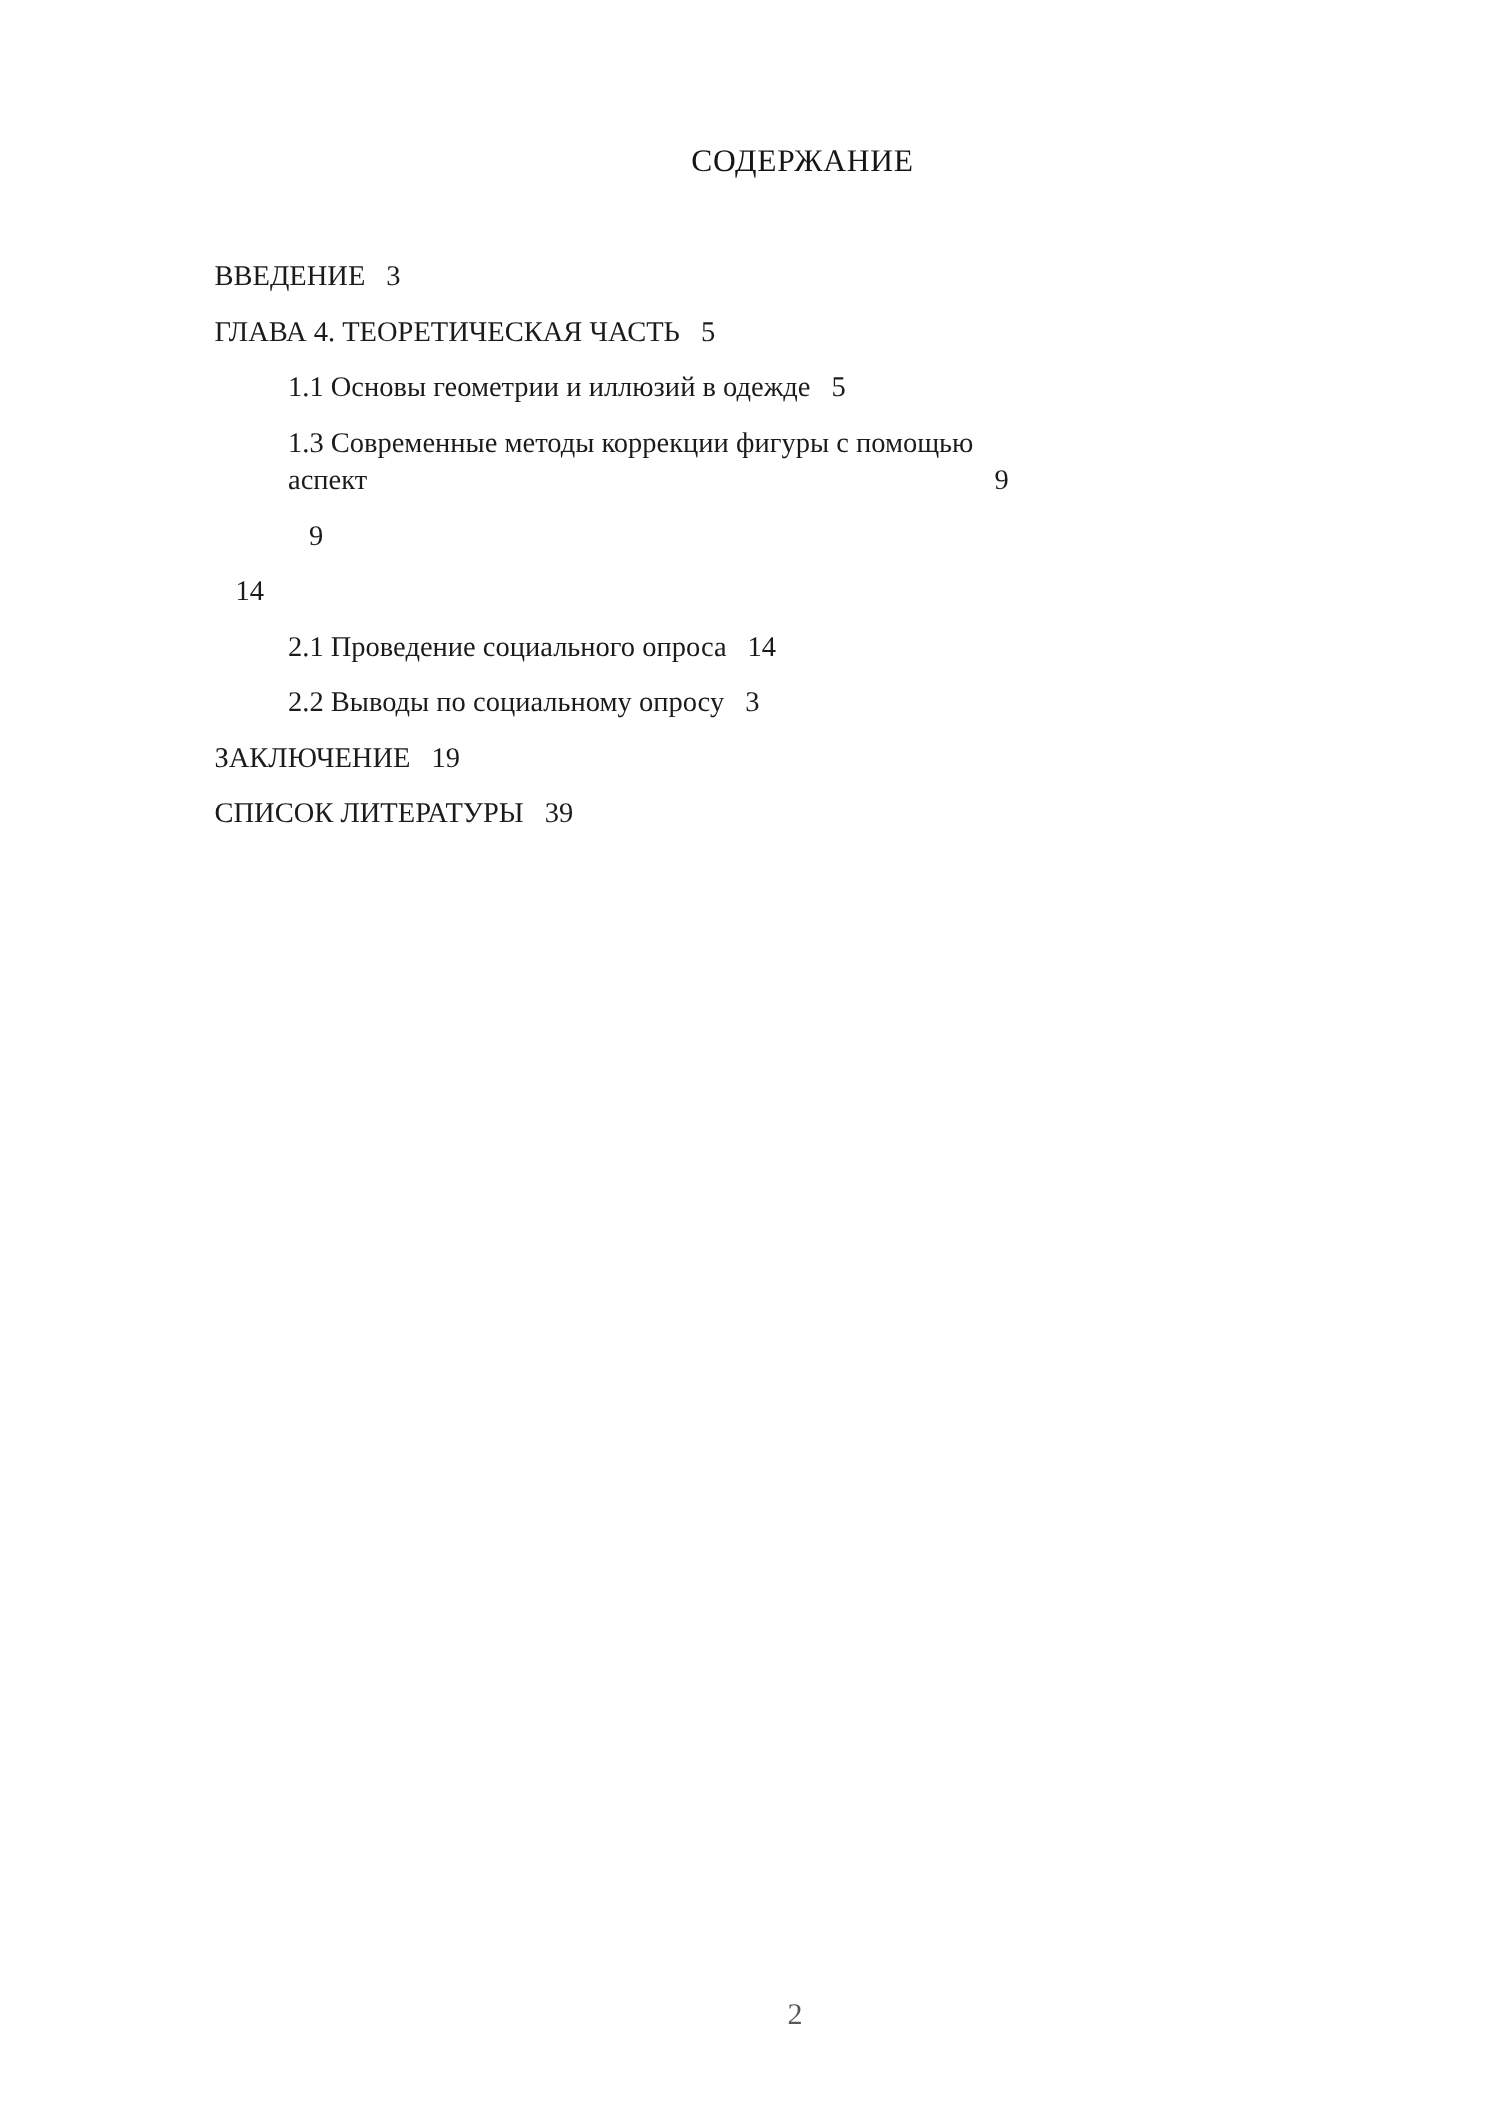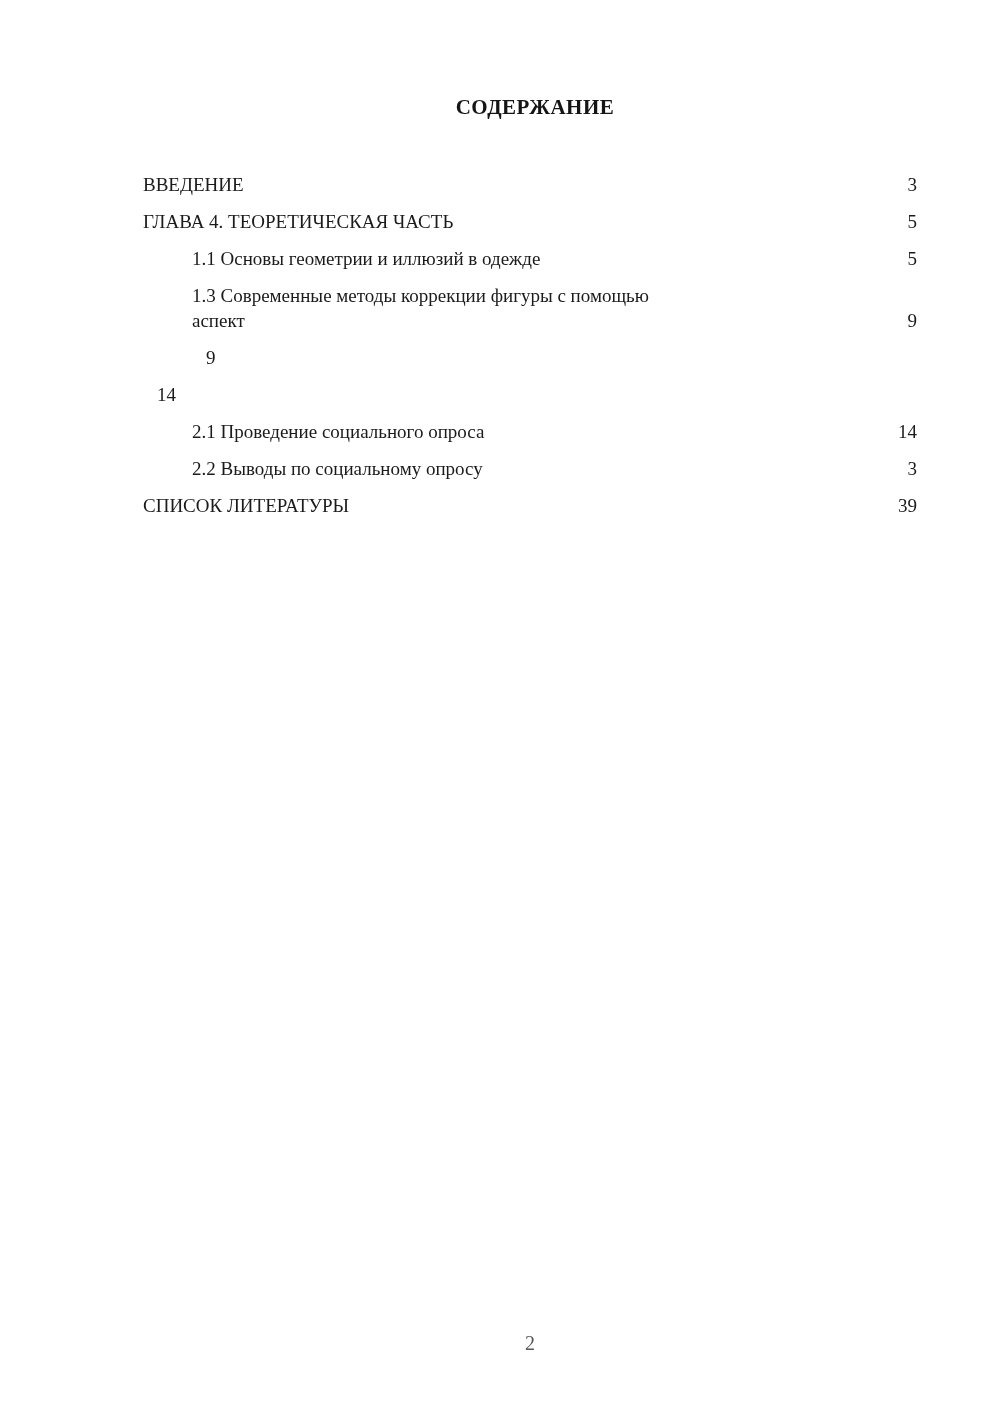--- a/index.html
+++ b/index.html
@@ -16,41 +16,40 @@
     position: absolute;
     inset: 0;
     background: #ffffff;
   }
   .doc-title {
     position: absolute;
     top: 94px;
     left: 143px;
     right: 73px;
     text-align: center;
-    font-weight: bold;
+    font-weight: normal;
     font-size: 21px;
     line-height: 26px;
     letter-spacing: 0.5px;
     color: #151515;
   }
   .toc {
     position: absolute;
     top: 172px;
     left: 143px;
     right: 83px;
   }
   .row {
     display: flex;
-    justify-content: space-between;
     align-items: flex-end;
     font-size: 19px;
     line-height: 25px;
     margin-bottom: 12px;
   }
-  .row.l1 { padding-left: 49px; gap: 32px; }
+  .row.l1 { padding-left: 49px; }
   .label { white-space: nowrap; }
   .label.multi { white-space: normal; }
   .pagenum {
     margin-left: 14px;
     flex: 0 0 auto;
     text-align: right;
   }
   .footer-pagenum {
     position: absolute;
     top: 1330px;
@@ -102,20 +101,24 @@
   <div class="row l1">
     <span class="label">2.1 Проведение социального опроса</span>
     <span class="pagenum">14</span>
   </div>
 
   <div class="row l1">
     <span class="label">2.2 Выводы по социальному опросу</span>
     <span class="pagenum">3</span>
   </div>
 
+  <div class="row">
+    <span class="label">ЗАКЛЮЧЕНИЕ</span>
+    <span class="pagenum">19</span>
+  </div>
 
   <div class="row">
     <span class="label">СПИСОК ЛИТЕРАТУРЫ</span>
     <span class="pagenum">39</span>
   </div>
 </div>
 
   <div class="footer-pagenum">2</div>
 
 </div>

